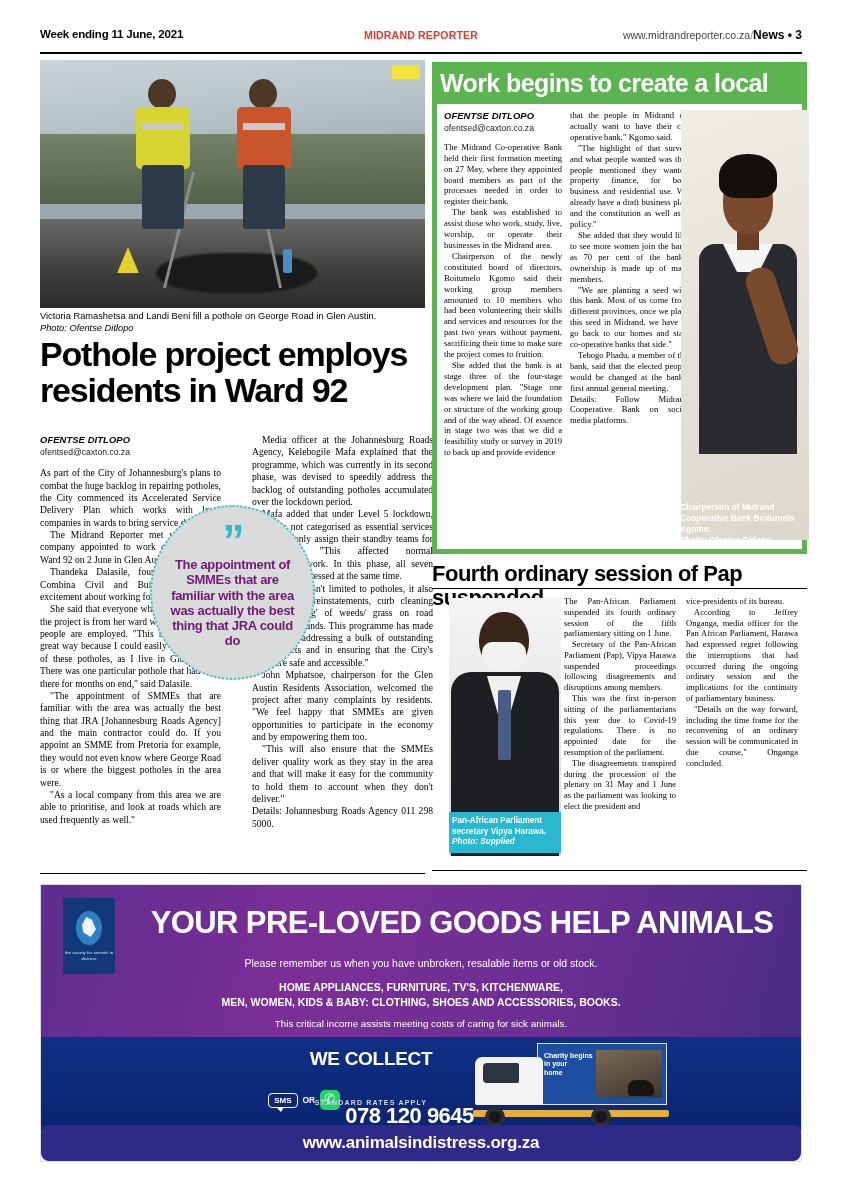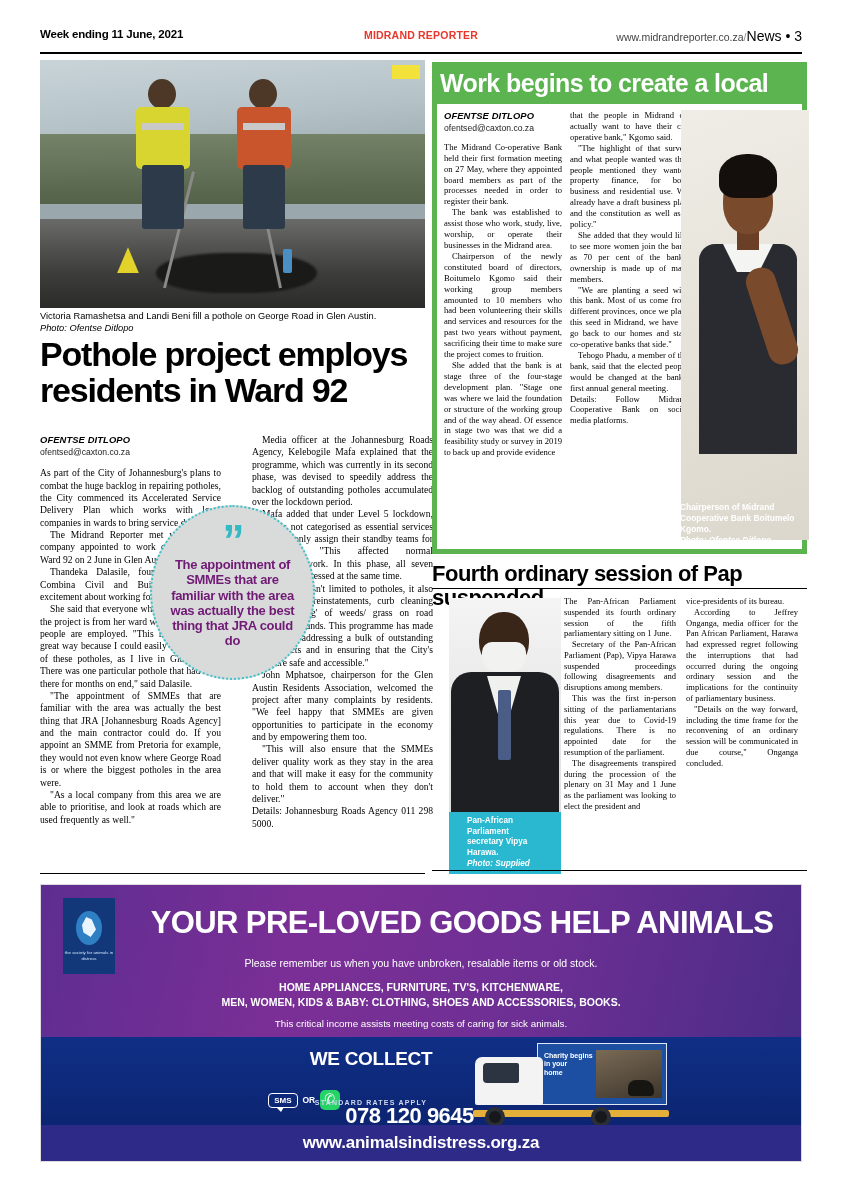--- a/index.html
+++ b/index.html
@@ -23,21 +23,21 @@
   }
   .mh-center {
     font-family: "Liberation Sans", sans-serif;
     font-weight: bold; font-size: 10.5px; color: #e8362a; letter-spacing: 0.2px;
     position: absolute; left: 50%; transform: translateX(-50%); top: 1px;
   }
   .mh-right {
     font-family: "Liberation Sans", sans-serif; font-size: 10.5px; color: #444;
     display: flex; align-items: baseline;  text-align: center;
   }
-  .mh-right .news { font-weight: normal; color: #000; font-size: 14px; }
+  .mh-right .news { font-weight: bold; color: #000; font-size: 12px; }
   .mh-right .slash { color: #888; }
 
   
   .photo-main {
     position: absolute; left: 40px; top: 60px; width: 385px; height: 248px;
     overflow: hidden; background: #9aa7ad;
   }
   .photo-main .sky {
     position: absolute; left:0; top:0; width:100%; height:52%;
     background: linear-gradient(175deg,#c9d4d8 0%, #b4c2c7 45%, #8e9ea3 100%);
@@ -171,21 +171,21 @@
   .pap-photo { position:absolute; left:449px; top:598px; width:112px; height:258px; overflow:hidden; background:#e9e9e9; }
   .pp-bg { position:absolute; inset:0; background: linear-gradient(180deg,#f4f4f4 0%, #dadada 100%); }
   .pp-head { position:absolute; left:30px; top:14px; width:50px; height:58px; border-radius:48%; background:#3a2519; }
   .pp-mask { position:absolute; left:33px; top:44px; width:44px; height:30px; background:#f2f2f0; border-radius:10px 10px 16px 16px; }
   .pp-body { position:absolute; left:2px; top:74px; width:108px; height:186px; background:#1d1f22; border-radius:20px 20px 0 0; }
   .pp-shirt { position:absolute; left:38px; top:78px; width:34px; height:40px; background:#f0f0ee; clip-path: polygon(0 0,100% 0, 66% 100%, 34% 100%); }
   .pp-tie { position:absolute; left:49px; top:92px; width:13px; height:70px; background:#4a5d86; border-radius:2px; }
 
   .pap-caption {
     position:absolute; left:449px; top:812px; width:112px;
-    background:#29b8d0; color:#fff; padding:4px 18px 5px;
+    background:#29b8d0; color:#fff; padding:4px 3px 5px;
     font-family:"Liberation Sans", sans-serif; font-weight:bold;
     font-size:8.2px; line-height:1.3;
   }
   .pap-caption .credit { font-style:italic; }
 
   .pap-cols { position:absolute; left:432px; top:596px; width:375px; height:268px; }
   .pcol { position:absolute; top:0; width:112px; font-size:8.5px; line-height:1.27; text-align:justify; }
   .pcolA { left:132px; }
   .pcolB { left:254px; }
   .pcol p { text-indent:8px; margin:0; }
@@ -248,21 +248,21 @@
   .truck-box .tb-img { position:absolute; right:4px; top:6px; width:66px; height:48px; background:linear-gradient(160deg,#7a6a55,#3d362c); }
   .truck-box .tb-dog { position:absolute; right:12px; bottom:8px; width:26px; height:16px; background:#171512; border-radius:8px 10px 4px 4px; }
   .truck-cab { position:absolute; left:16px; top:16px; width:68px; height:48px; background:#f3f3f3; border-radius:7px 5px 2px 2px; }
   .truck-cab .win { position:absolute; left:8px; top:6px; width:36px; height:20px; background:#2b3440; border-radius:4px 2px 2px 4px; }
   .truck-wheel { position:absolute; bottom:2px; width:20px; height:20px; border-radius:50%; background:#16181c; border:4px solid #2b2e34; }
   .tw1 { left:26px; } .tw2 { left:132px; }
   .truck-base { position:absolute; left:14px; bottom:12px; width:196px; height:7px; background:#e4b03a; border-radius:2px; }
 
   .ad-bottom {
     position:absolute; left:0; bottom:0; width:100%; height:36px;
-    background:#2e2a87; display:flex; align-items:center; justify-content:center;
+    background:#2e2a87; display:flex; align-items:center; justify-content:center;border-radius:8px;
   }
   .ad-url { font-family:"Liberation Sans", sans-serif; font-weight:bold; font-size:17px; color:#fff; letter-spacing:-.2px; }
 </style>
 </head>
 <body>
 
 <div class="page">
 
   <div class="masthead">
     <div class="mh-date">Week ending 11 June, 2021</div>

